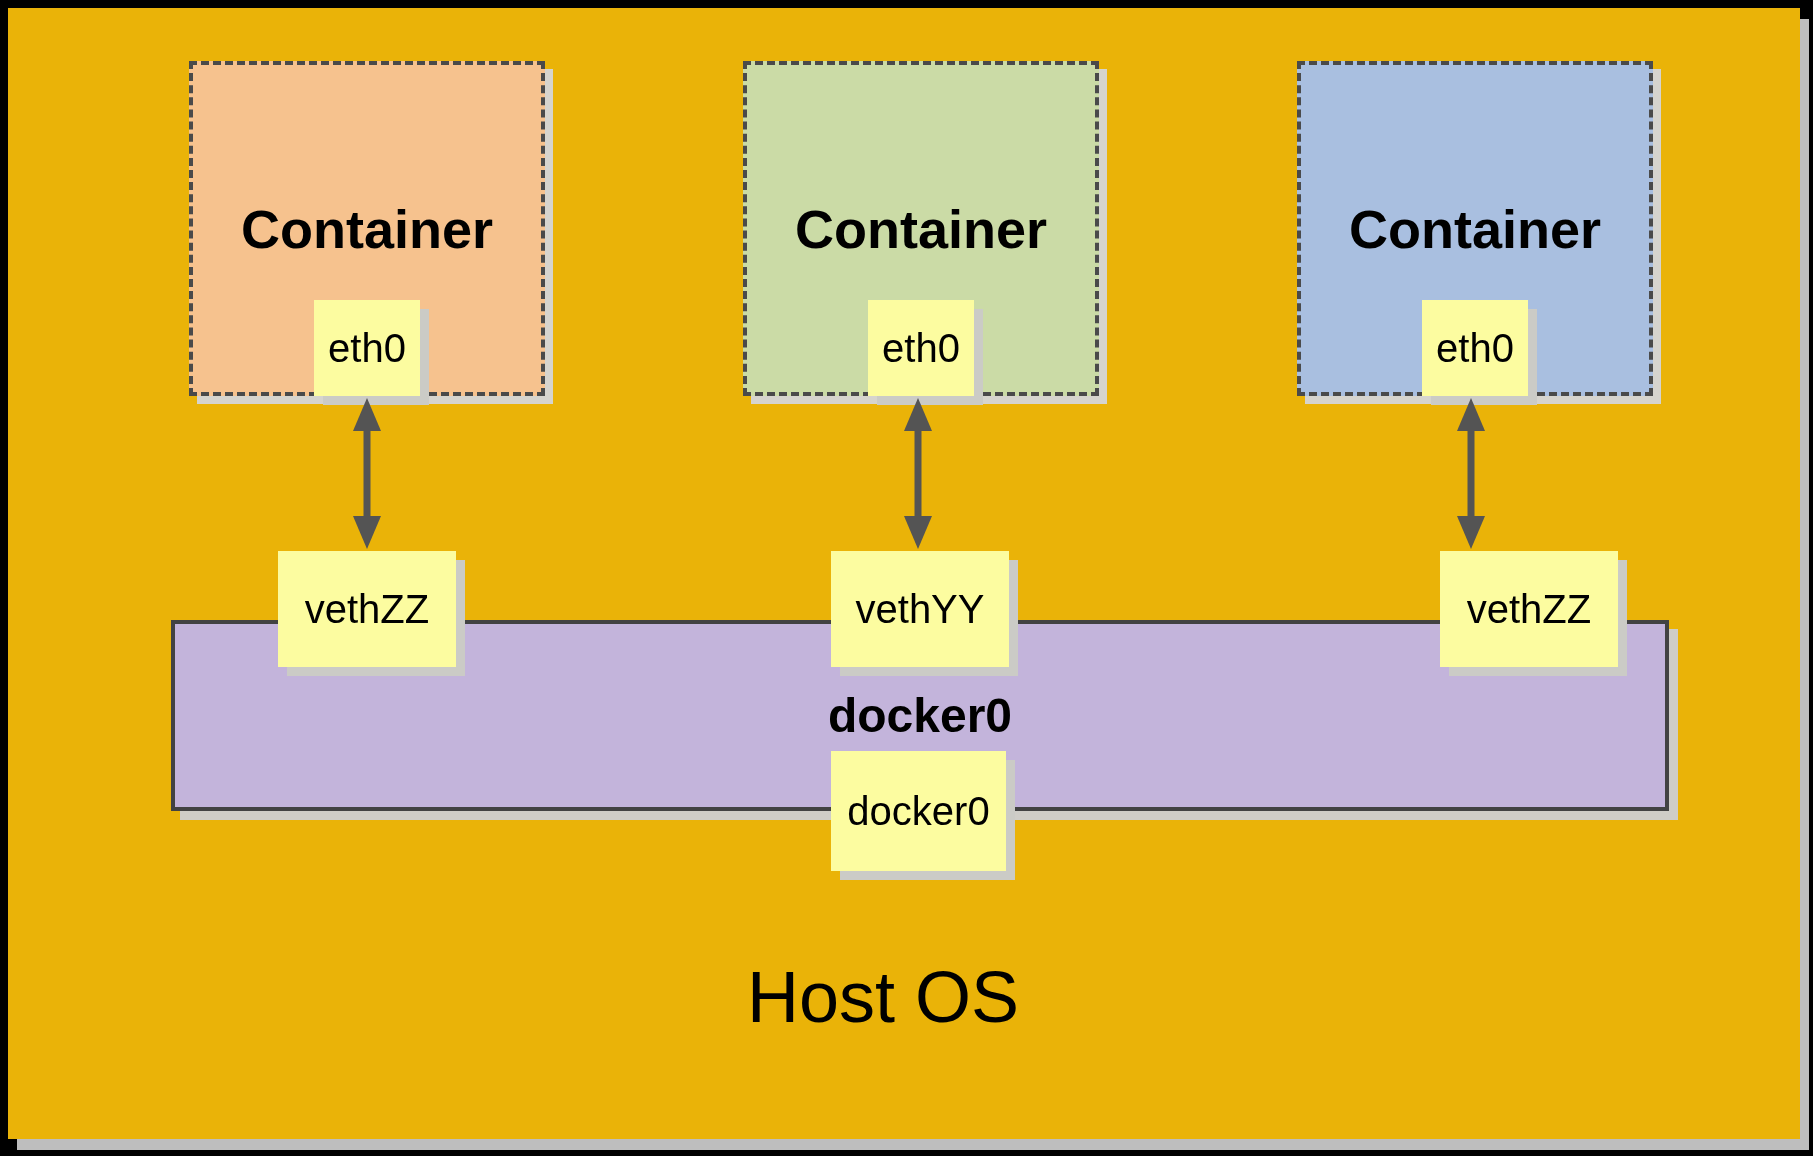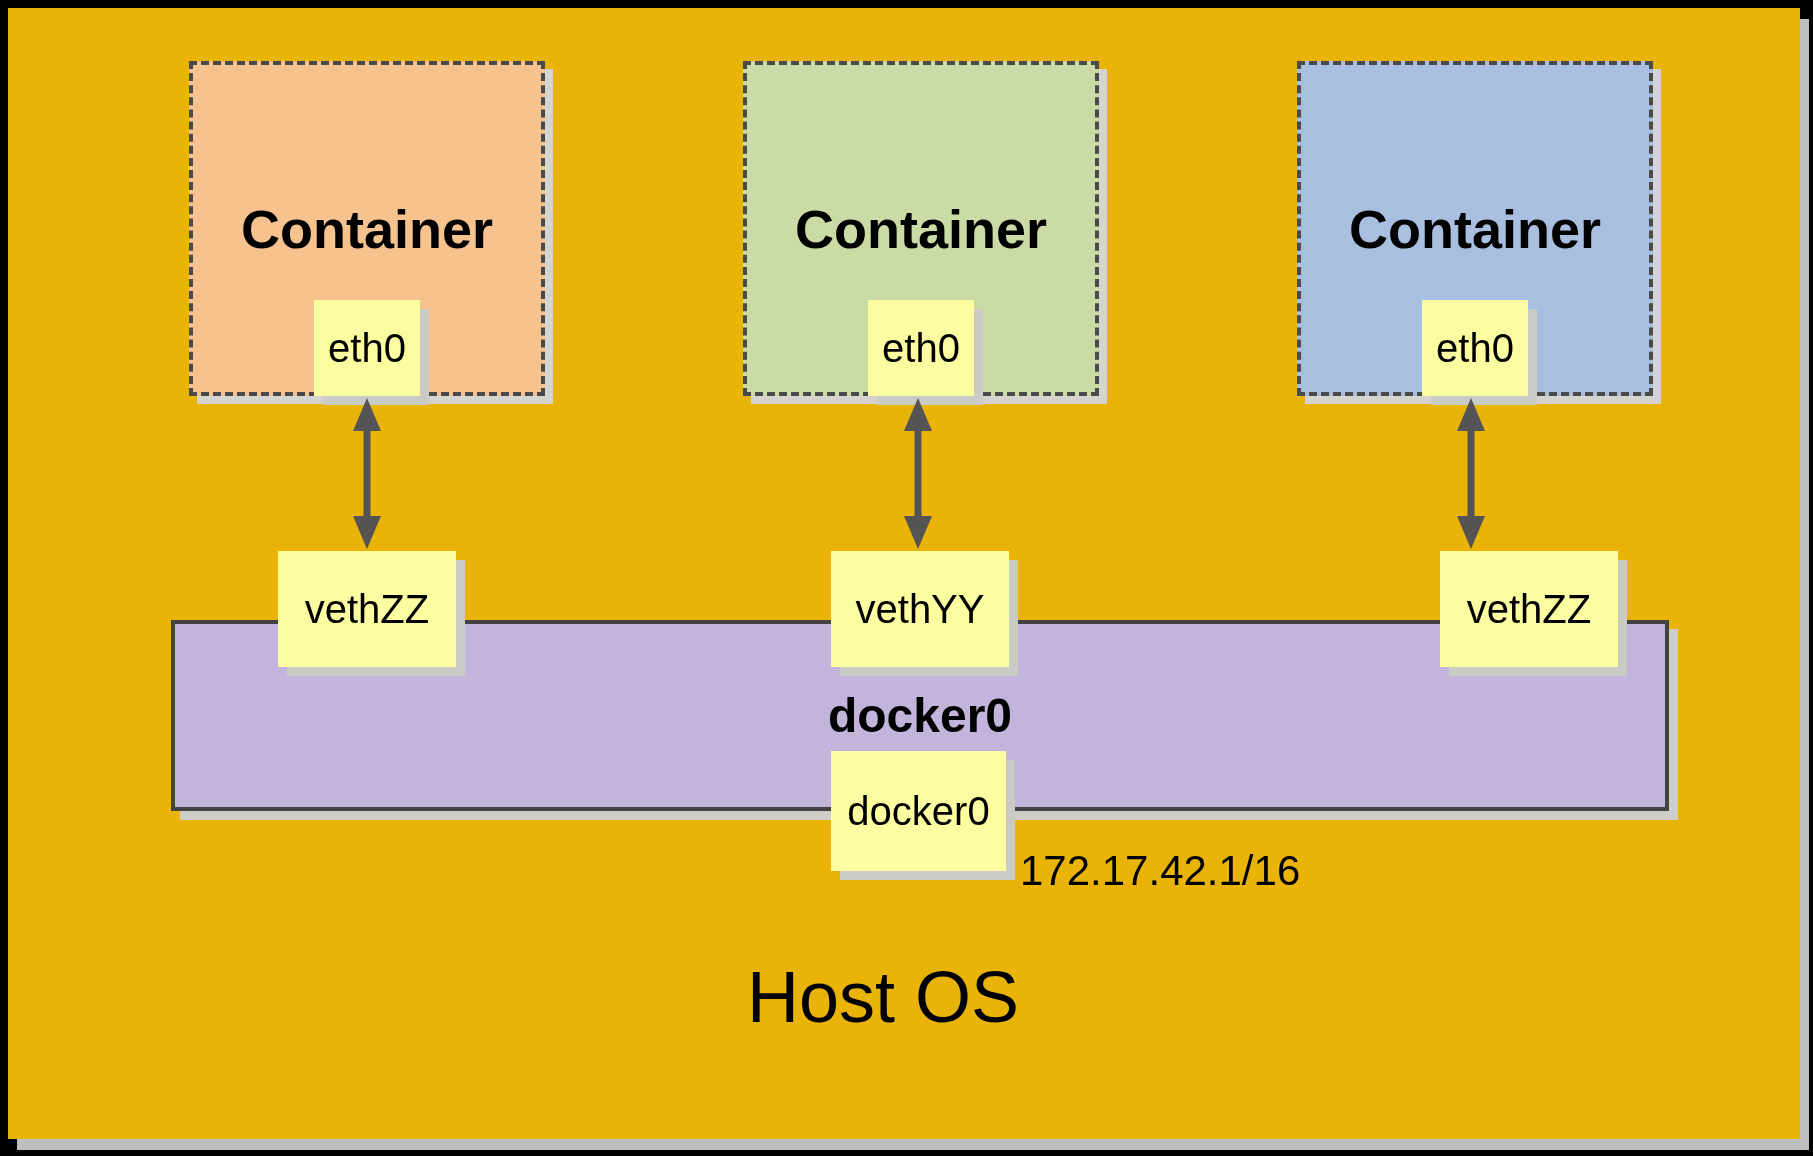--- a/index.html
+++ b/index.html
@@ -103,17 +103,16 @@
   </div>
 
   <div id="bridge-bar" style="background-color: rgb(195, 180, 219);">
     <div id="bridge-label">docker0</div>
   </div>
 
   <div id="bridge-if-box" class="yellow-box">
     <span>docker0</span>
   </div>
 
-  <div id="bridge-ip">172.17.42.1/16</div>
 
   <div id="host-title">Host OS</div>
 
 </div>
 
 </body></html>

